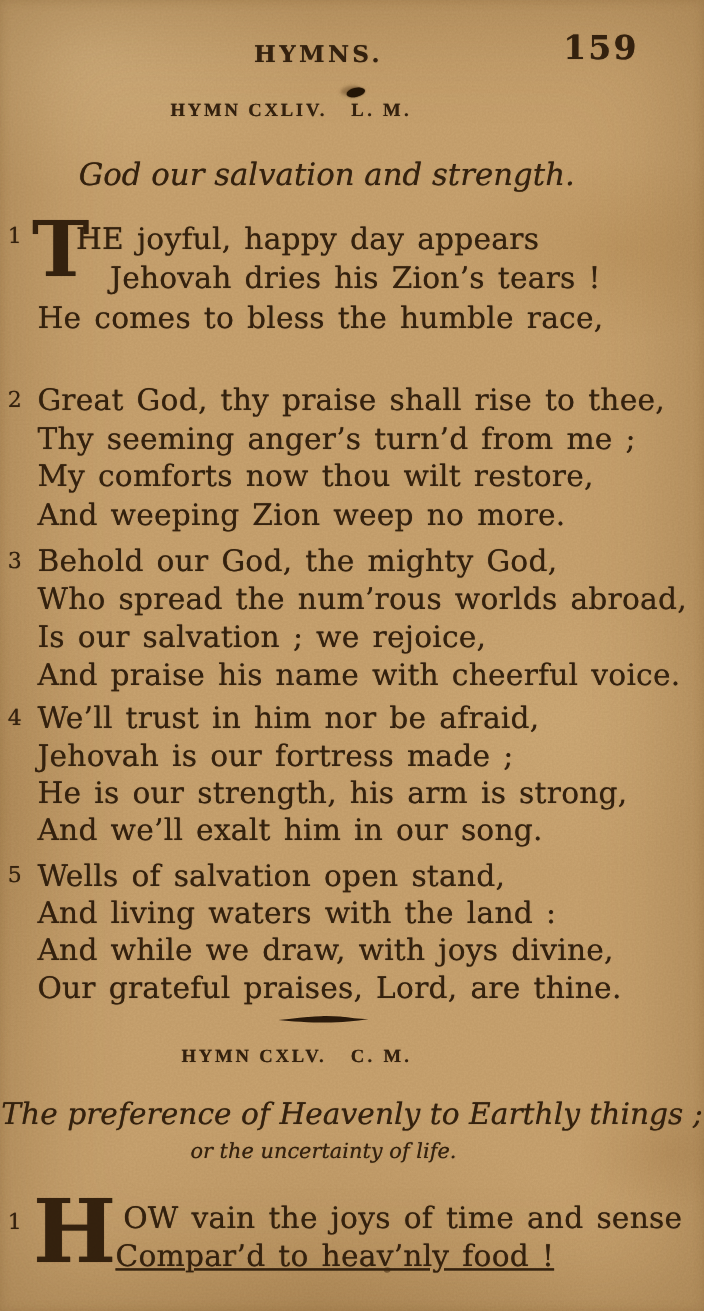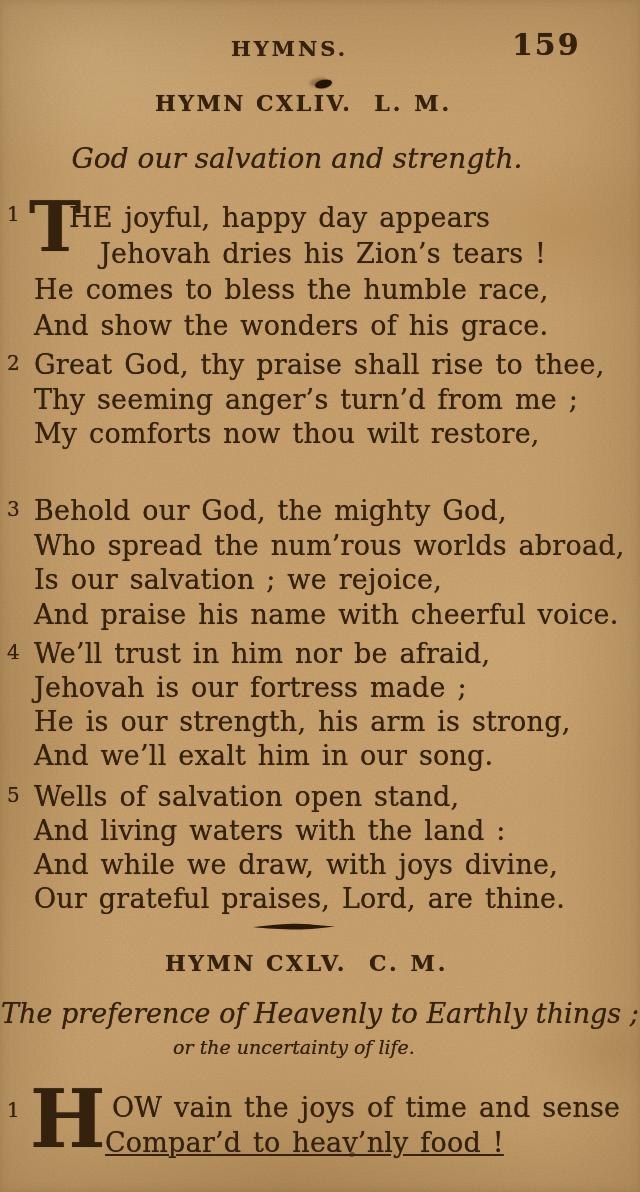--- a/index.html
+++ b/index.html
@@ -18,21 +18,21 @@
   }
   .grain{position:absolute; inset:0; mix-blend-mode:multiply; opacity:.30; pointer-events:none;}
   .ink{ text-shadow:0 0 0.7px rgba(48,30,12,0.75); }
   .runhead{position:absolute; top:36px; left:231px; font-size:21px; font-weight:bold; letter-spacing:3px;}
   .pagenum{position:absolute; top:27px; left:512px; font-size:30px; font-weight:bold; letter-spacing:2px;}
   .blot{position:absolute; left:315px; top:80px; width:17px; height:8px; background:#241505;
         border-radius:50%; transform:rotate(-13deg);
         box-shadow:-5px -3px 3px rgba(70,42,14,0.35), 0 0 1.5px #241505;}
   .speck{position:absolute; left:349px; top:1152px; width:6px; height:5px; background:rgba(60,38,14,.55);
         border-radius:50% 40% 55% 45%;}
-  .hymnhead{position:absolute; font-size:22px; font-weight:bold; letter-spacing:2.5px; white-space:nowrap;}
+  .hymnhead{position:absolute; font-size:17px; font-weight:bold; letter-spacing:2.5px; white-space:nowrap;font-family:Liberation Serif, serif;}
   .hymnhead .meter{margin-left:22px; letter-spacing:3px;}
   .subtitle{position:absolute; font-style:italic; text-align:center; white-space:nowrap;}
   .verse{position:absolute; left:0; width:640px;}
   .vnum{position:absolute; left:7px; top:3px; font-size:20px;}
   .ln{margin-left:34px; line-height:34.5px; font-size:27px; letter-spacing:0.2px; word-spacing:3px; white-space:nowrap;}
   .v-first .ln{line-height:36px;}
   .dropcap{position:absolute; display:block; font-weight:bold;}
   .divider{position:absolute; left:252px; top:921px; width:84px; height:12px;}
 </style>
 </head>
@@ -49,28 +49,28 @@
       <span>HYMN CXLIV.</span><span class="meter">L. M.</span>
     </div>
     <div class="subtitle ink" style="top:142px; left:0; width:594px; font-size:28px;">God our salvation and strength.</div>
 
     <div class="verse v-first ink" style="top:200px;">
       <span class="vnum" style="top:2px;">1</span>
       <span class="dropcap" style="left:29px; top:2px; font-size:70px; line-height:50px;">T</span>
       <div class="ln" style="margin-left:69px;">HE joyful, happy day appears</div>
       <div class="ln" style="margin-left:100px;">Jehovah dries his Zion’s tears !</div>
       <div class="ln">He comes to bless the humble race,</div>
-      <div class="ln">And show the wonders of his grace.</div>
     </div>
 
     <div class="verse ink" style="top:348px;">
       <span class="vnum">2</span>
       <div class="ln">Great God, thy praise shall rise to thee,</div>
       <div class="ln">Thy seeming anger’s turn’d from me ;</div>
       <div class="ln">My comforts now thou wilt restore,</div>
+      <div class="ln">And weeping Zion weep no more.</div>
     </div>
 
     <div class="verse ink" style="top:494px;">
       <span class="vnum">3</span>
       <div class="ln">Behold our God, the mighty God,</div>
       <div class="ln">Who spread the num’rous worlds abroad,</div>
       <div class="ln">Is our salvation ; we rejoice,</div>
       <div class="ln">And praise his name with cheerful voice.</div>
     </div>
 

